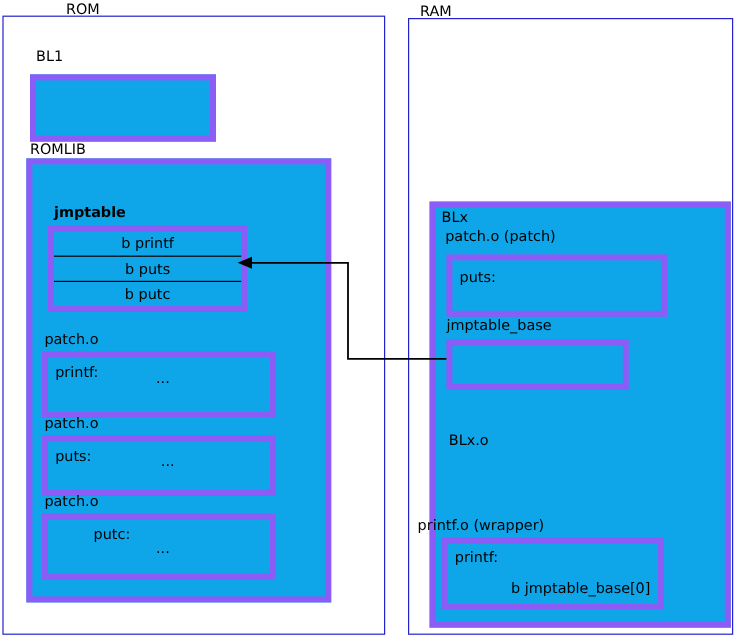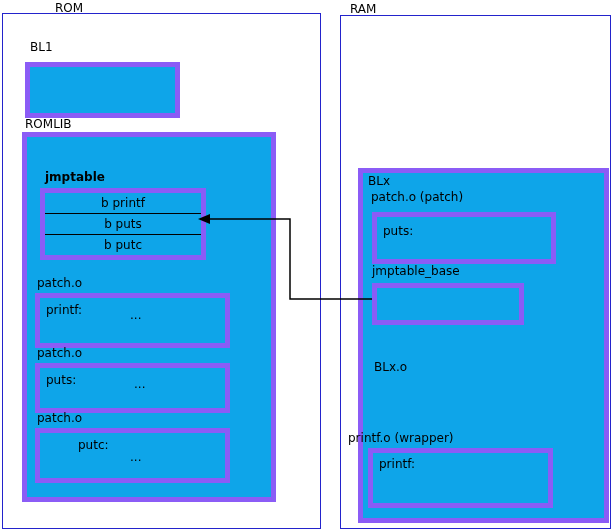--- a/index.html
+++ b/index.html
@@ -71,20 +71,21 @@
   </div>
 
   <div class="abs lbl" style="left:372px;top:264px;">jmptable_base</div>
   <div class="abs box" style="left:372px;top:283px;width:142px;height:32px;"></div>
 
   <div class="abs lbl" style="left:374px;top:360px;">BLx.o</div>
 
   <div class="abs lbl" style="left:348px;top:431px;">printf.o (wrapper)</div>
   <div class="abs box" style="left:368px;top:448px;width:175px;height:50px;">
     <span class="abs lbl" style="left:6px;top:4px;">printf:</span>
+    <span class="abs lbl" style="right:6px;bottom:6px;">b jmptable_base[0]</span>
   </div>
 
   <svg class="overlay" width="613" height="530" viewBox="0 0 613 530">
     <polyline points="372,299 290,299 290,219 208,219" fill="none" stroke="#000000" stroke-width="1.5"></polyline>
     <polygon points="198,219 210,214 210,224" fill="#000000"></polygon>
   </svg>
 
 </div>
 
 </body></html>

